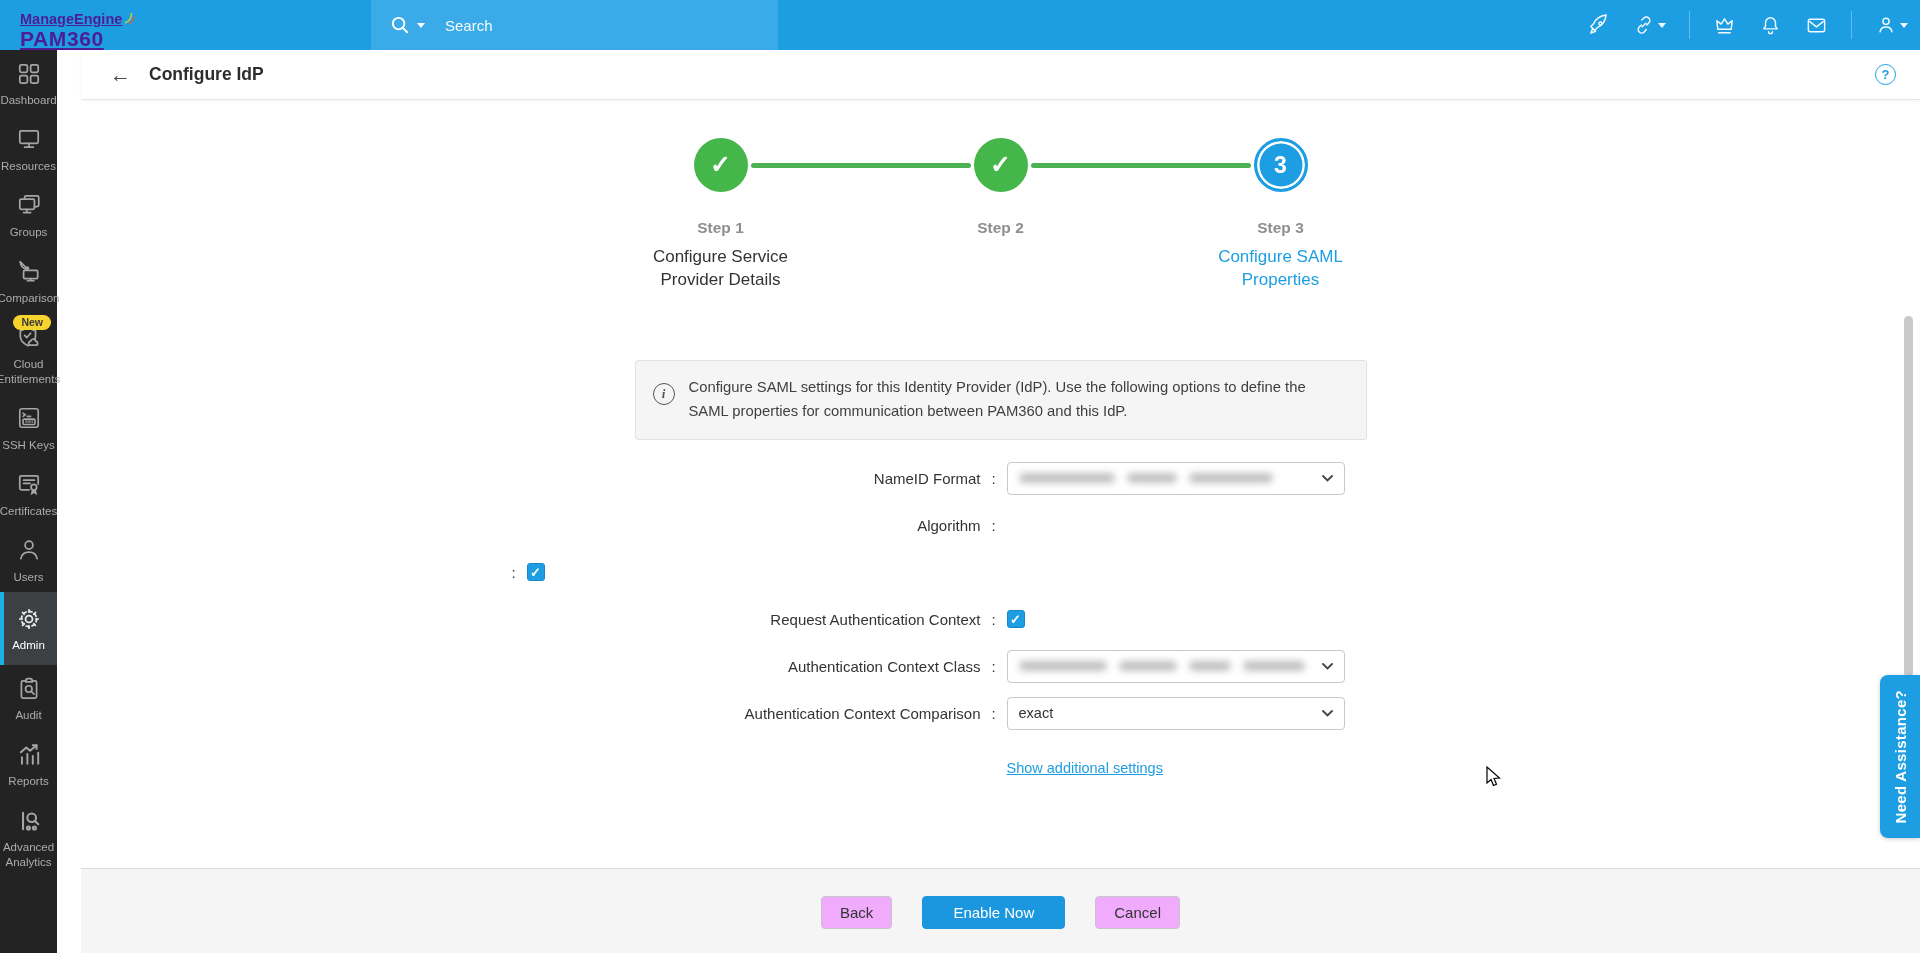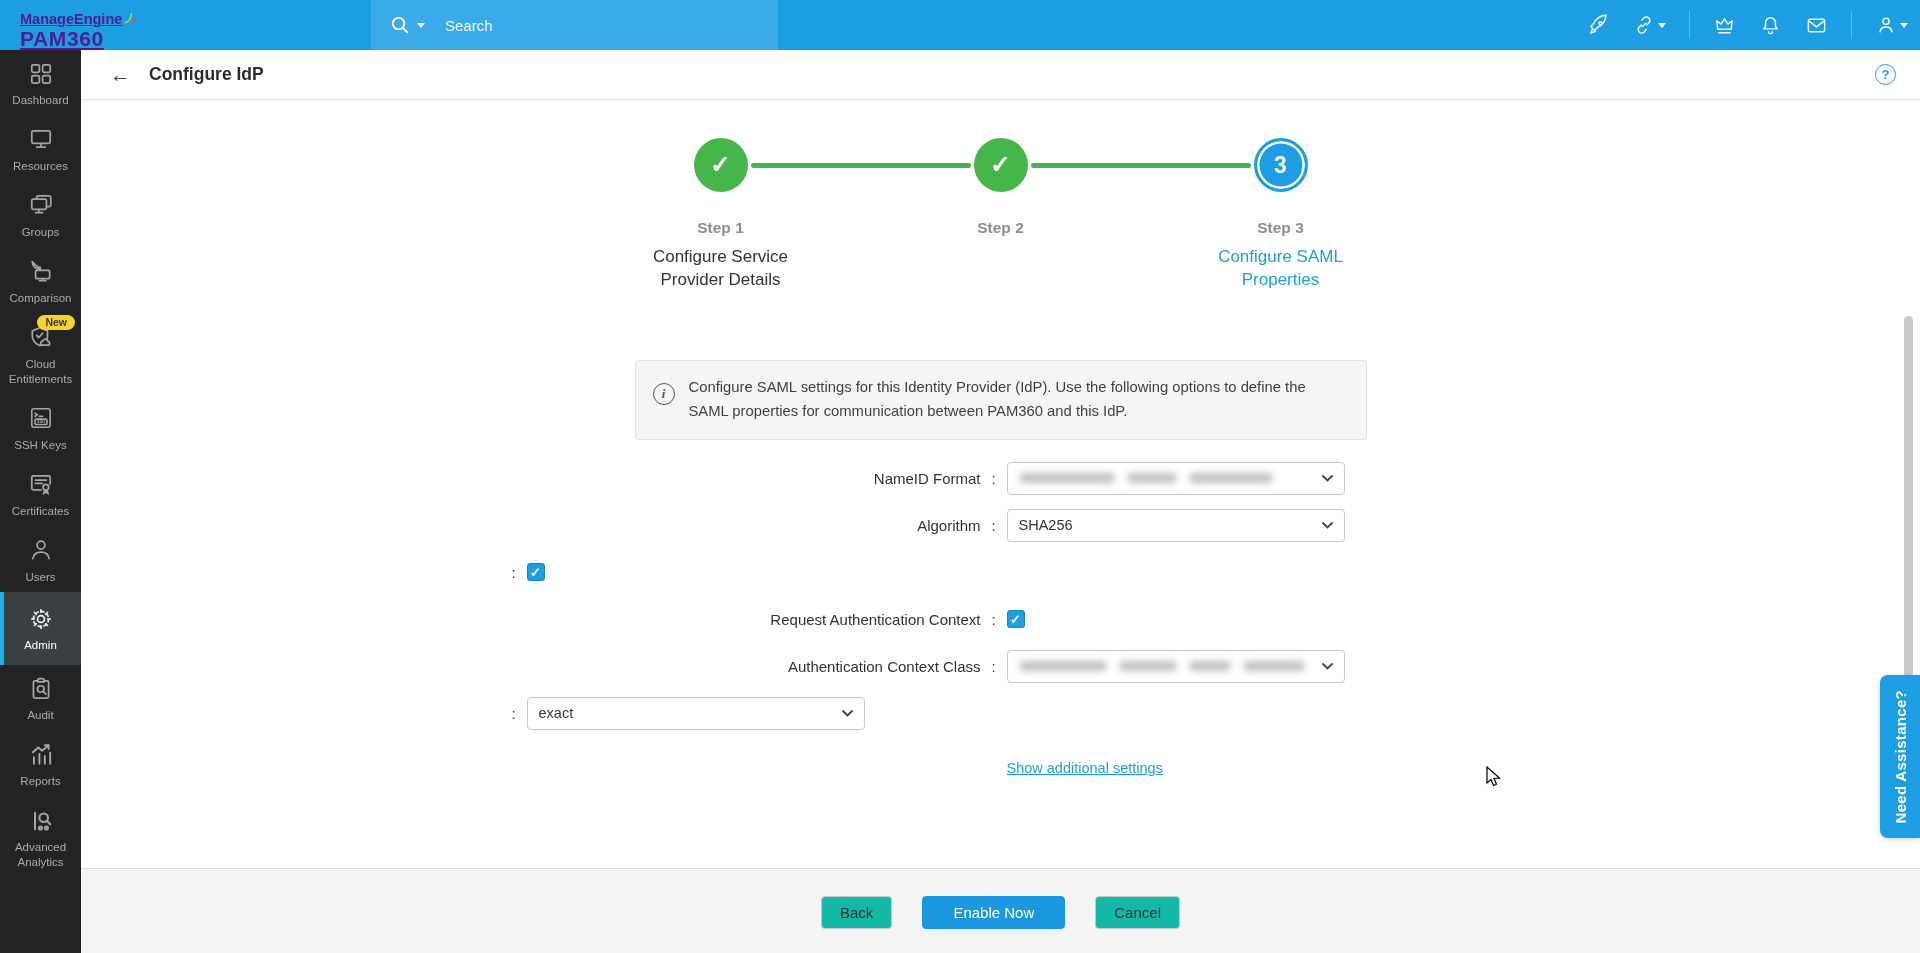--- a/index.html
+++ b/index.html
@@ -18,21 +18,21 @@
   .brand-l2 { font-size:21px; font-weight:700; letter-spacing:.6px; }
   .search { position:absolute; left:371px; top:0; width:407px; height:50px; background:#3aabe8; display:flex; align-items:center; padding-left:18px; }
   .search-caret { width:0; height:0; border-left:4px solid transparent; border-right:4px solid transparent; border-top:5px solid #fff; margin-left:5px; }
   .search-text { color:rgba(255,255,255,.95); font-size:15px; margin-left:20px; }
   .top-icons { position:absolute; right:12px; top:0; height:50px; display:flex; align-items:center; gap:23px; }
   .tico { display:flex; align-items:center; cursor:pointer; opacity:.95; }
   .tico-caret { width:0; height:0; border-left:4px solid transparent; border-right:4px solid transparent; border-top:5px solid #fff; margin-left:3px; }
   .tsep { width:1px; height:28px; background:rgba(255,255,255,.3); }
 
   
-  .sidebar { position:absolute; left:0; top:50px; width:81px; height:903px; background:#232323; z-index:15; display:flex; flex-direction:column; }
+  .sidebar { position:absolute; left:0; top:50px; width:57px; height:903px; background:#232323; z-index:15; display:flex; flex-direction:column; }
   .sb-item { position:relative; display:flex; flex-direction:column; align-items:center; padding:10px 2px 8px; color:#acacac; cursor:pointer; }
   .sb-item .ic { height:27px; display:flex; align-items:center; }
   .sb-label { font-size:11.5px; margin-top:6px; text-align:center; line-height:1.3; }
   .sb-item.selected { background:#3c4043; color:#fff; padding-top:13px; padding-bottom:12px; }
   .sb-item.selected::before { content:""; position:absolute; left:0; top:0; bottom:0; width:4px; background:#1db0e8; }
   .badge-new { position:absolute; top:1px; right:6px; background:#f6d32d; color:#3a3a3a; font-size:10.5px; font-weight:700; padding:2.5px 8px; border-radius:10px; line-height:1; }
 
   
   .pagehead { position:absolute; left:81px; top:50px; right:0; height:50px; background:#fff; border-bottom:1px solid #e6e6e6; box-shadow:0 1px 3px rgba(0,0,0,.05); display:flex; align-items:center; z-index:10; }
   .back-arrow { margin-left:29px; font-size:21px; color:#4a4a4a; cursor:pointer; line-height:1; }
@@ -67,21 +67,21 @@
   .selectbox { position:relative; width:338px; height:33px; border:1px solid #c9c9c9; border-radius:4px; background:#fff; display:flex; align-items:center; padding:0 32px 0 11px; font-size:14.5px; color:#333; cursor:pointer; }
   .chev { position:absolute; right:11px; top:12px; }
   .blobs { display:flex; gap:12px; filter:blur(3.5px); opacity:.75; }
   .blob { height:10px; border-radius:5px; background:#ababab; }
   .cbox { width:18px; height:18px; background:#1d9ee2; border:1px solid #1488c8; border-radius:3px; color:#fff; font-size:13px; font-weight:700; display:flex; align-items:center; justify-content:center; cursor:pointer; }
   .addl-link { margin-left:506px; margin-top:16px; display:inline-block; color:#1d9ee2; font-size:14.5px; text-decoration:underline; cursor:pointer; }
 
   
   .footer { position:absolute; left:81px; right:0; bottom:0; height:85px; background:#f5f5f5; border-top:1px solid #dcdcdc; display:flex; justify-content:center; align-items:flex-start; padding-top:27px; gap:30px; z-index:12; }
   .btn { height:33px; padding:0 18px; border-radius:4px; font-size:15px; font-family:"Liberation Sans",sans-serif; cursor:pointer; }
-  .btn-sec { background:#14b8a6; border:1px solid #c6c6c6; color:#333; }
+  .btn-sec { background:#f0abfc; border:1px solid #c6c6c6; color:#333; }
   .btn-pri { background:#1a97df; border:1px solid #1a97df; color:#fff; padding:0 30px; }
 
   
   .scroll-thumb { position:absolute; right:7px; top:316px; width:9px; height:361px; background:#c9c9c9; border-radius:5px; z-index:18; }
   .assist-tab { position:absolute; right:0; top:675px; width:40px; height:163px; background:#1d9ee2; border-radius:8px 0 0 8px; display:flex; align-items:center; justify-content:center; z-index:25; cursor:pointer; box-shadow:0 1px 4px rgba(0,0,0,.2); }
   .assist-tab span { writing-mode:vertical-rl; transform:rotate(180deg); color:#fff; font-size:15px; font-weight:700; letter-spacing:.3px; }
 
   .mouse-cursor { position:absolute; left:1486px; top:766px; z-index:40; pointer-events:none; }
 </style>
 </head>
@@ -349,28 +349,20 @@
           <svg class="chev" width="11" height="7" viewBox="0 0 11 7" fill="none" stroke="#444" stroke-width="1.8" stroke-linecap="round">
               <path d="M1 1l4.5 4.5L10 1"></path>
             </svg>
         </div>
       </div>
     </div>
 
     <div class="row">
       <div class="row-label">Algorithm</div>
       <div class="colon">:</div>
-      <div class="ctrl">
-        <div class="selectbox">
-          <span>SHA256</span>
-          <svg class="chev" width="11" height="7" viewBox="0 0 11 7" fill="none" stroke="#444" stroke-width="1.8" stroke-linecap="round">
-              <path d="M1 1l4.5 4.5L10 1"></path>
-            </svg>
-        </div>
-      </div>
     </div>
 
     <div class="row">
       <div class="colon">:</div>
       <div class="ctrl">
         <div class="cbox">
             <span>✓</span>
           </div>
       </div>
     </div>
@@ -397,20 +389,21 @@
               <span class="blob" style="width:62px"></span>
             </div>
           <svg class="chev" width="11" height="7" viewBox="0 0 11 7" fill="none" stroke="#444" stroke-width="1.8" stroke-linecap="round">
               <path d="M1 1l4.5 4.5L10 1"></path>
             </svg>
         </div>
       </div>
     </div>
 
     <div class="row">
+      <div class="row-label">Authentication Context Comparison</div>
       <div class="colon">:</div>
       <div class="ctrl">
         <div class="selectbox">
           <span>exact</span>
           <svg class="chev" width="11" height="7" viewBox="0 0 11 7" fill="none" stroke="#444" stroke-width="1.8" stroke-linecap="round">
               <path d="M1 1l4.5 4.5L10 1"></path>
             </svg>
         </div>
       </div>
     </div>

